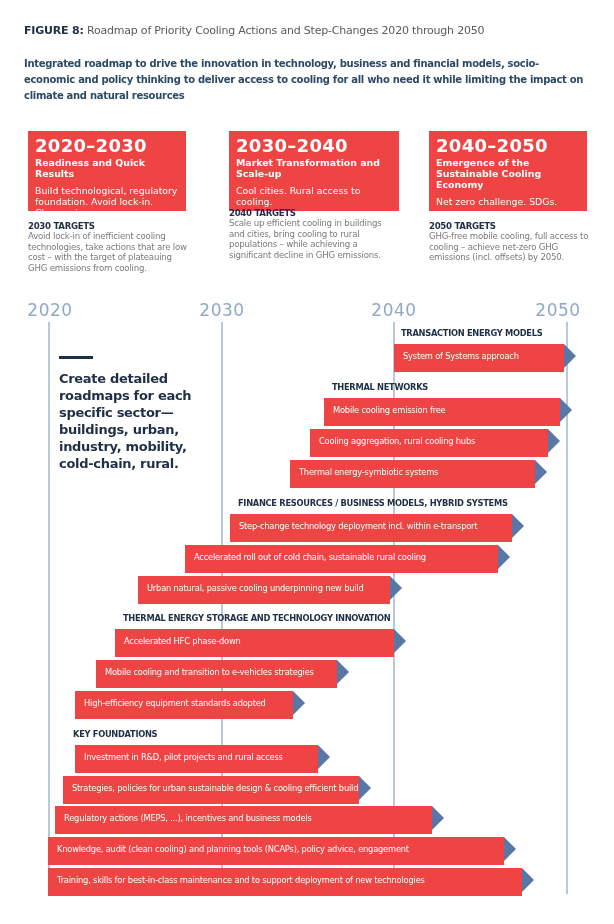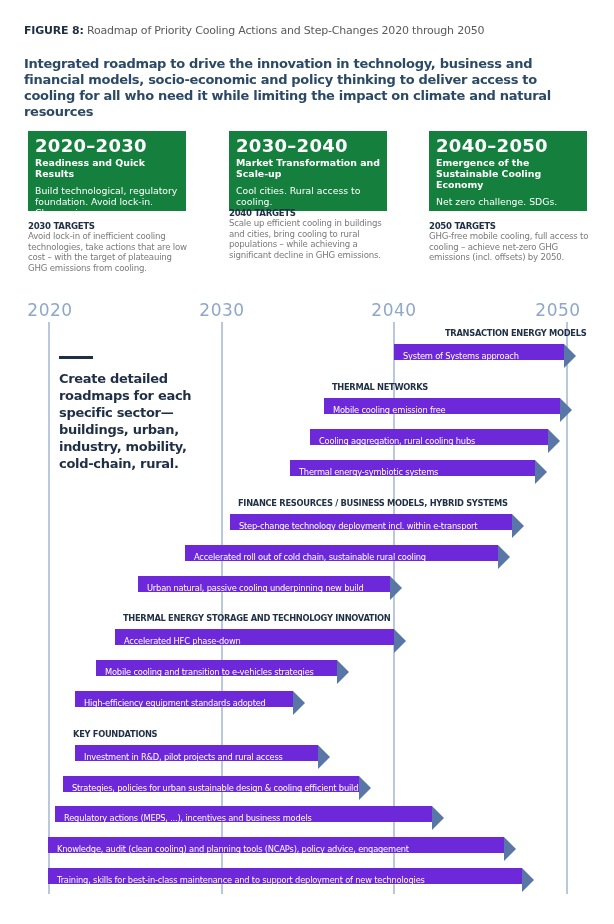--- a/index.html
+++ b/index.html
@@ -1,48 +1,48 @@
 <!DOCTYPE html>
 <html><head>
 <meta charset="utf-8">
 <style>
   * { box-sizing: border-box; margin: 0; padding: 0; }
   html, body { width: 614px; height: 924px; background: #ffffff; overflow: hidden; }
   body { position: relative; font-family: "DejaVu Sans", sans-serif; color: #1f2f45; }
   .abs { position: absolute; }
   .fig-caption { left: 24px; top: 24px; font-size: 11px; color: #5a5a5a; white-space: nowrap; letter-spacing: -0.2px; }
   .fig-caption b { color: #1f2f45; font-weight: bold; }
-  .intro { left: 24px; top: 56px; width: 560px; font-size: 13px; line-height: 16px; font-weight: bold; color: #2c4a66; letter-spacing: -0.3px; }
-  .period-box { background: #15803d; color: #ffffff; padding: 5px 7px; height: 80px; }
+  .intro { left: 24px; top: 56px; width: 560px; font-size: 10px; line-height: 16px; font-weight: bold; color: #2c4a66; letter-spacing: -0.3px; }
+  .period-box { background: #ef4444; color: #ffffff; padding: 5px 7px; height: 80px; }
   .period-box .yr { font-size: 18px; font-weight: bold; line-height: 20px; letter-spacing: 0.3px; }
   .period-box .ttl { font-size: 9.4px; font-weight: bold; line-height: 11px; margin-top: 1px; }
   .period-box .dsc { font-size: 9.3px; line-height: 11px; margin-top: 6px; }
   .target-h { font-size: 8.6px; font-weight: bold; color: #1f2f45; letter-spacing: -0.3px; }
   .target-t { font-size: 8.6px; line-height: 10.5px; color: #7a7a7a; letter-spacing: -0.2px; }
   .axis-year { top: 300px; font-size: 17px; color: #8fa8c8; font-weight: normal; transform: translateX(-50%); letter-spacing: 0.5px; }
   .gridline { top: 322px; width: 1.5px; height: 572px; background: #b9c8db; }
   .side-dash { left: 59px; top: 356px; width: 34px; height: 3px; background: #1f2f45; }
   .side-text { left: 59px; top: 370px; width: 150px; font-size: 13px; line-height: 17px; font-weight: bold; color: #1f2f45; letter-spacing: -0.3px; }
   .group-label { font-size: 8.3px; font-weight: bold; color: #1f2f45; white-space: nowrap; letter-spacing: -0.3px; }
-  .bar { height: 16px; background: #6d28d9; color: #ffffff; font-size: 8.3px; line-height: 24px; padding-left: 9px; white-space: nowrap; letter-spacing: -0.2px; }
+  .bar { height: 28px; background: #ef4444; color: #ffffff; font-size: 8.3px; line-height: 24px; padding-left: 9px; white-space: nowrap; letter-spacing: -0.2px; }
   .bar::after { content: ""; position: absolute; top: 0; right: -12px; width: 0; height: 0; border-top: 12px solid transparent; border-bottom: 12px solid transparent; border-left: 12px solid #5877a6; }
 </style>
 </head>
 <body>
 
 <div class="abs fig-caption"><b>FIGURE 8:</b> <span>Roadmap of Priority Cooling Actions and Step-Changes 2020 through 2050</span></div>
 
 <div class="abs intro">Integrated roadmap to drive the innovation in technology, business and financial models, socio-economic and policy thinking to deliver access to cooling for all who need it while limiting the impact on climate and natural resources</div>
 
 <div class="abs period-box" style="left:28px; top:131px; width:158px;">
   <div class="yr">2020–2030</div>
   <div class="ttl">Readiness and Quick Results</div>
   <div class="dsc">Build technological, regulatory foundation. Avoid lock-in. Cheap wins.</div>
 </div>
-<div class="abs period-box" style="left:229px; top:131px; width:158px;">
+<div class="abs period-box" style="left:229px; top:131px; width:170px;">
   <div class="yr">2030–2040</div>
   <div class="ttl">Market Transformation and Scale-up</div>
   <div class="dsc">Cool cities. Rural access to cooling.</div>
 </div>
 <div class="abs period-box" style="left:429px; top:131px; width:158px;">
   <div class="yr">2040–2050</div>
   <div class="ttl">Emergence of the Sustainable Cooling Economy</div>
   <div class="dsc">Net zero challenge. SDGs.</div>
 </div>
 
@@ -65,21 +65,21 @@
 <div class="abs axis-year" style="left:558px;">2050</div>
 
 <div class="abs gridline" style="left:48px;"></div>
 <div class="abs gridline" style="left:221px;"></div>
 <div class="abs gridline" style="left:393px;"></div>
 <div class="abs gridline" style="left:566px;"></div>
 
 <div class="abs side-dash"></div>
 <div class="abs side-text">Create detailed roadmaps for each specific sector—buildings, urban, industry, mobility, cold-chain, rural.</div>
 
-<div class="abs group-label" style="left:401px; top:328px;margin-left:44px;">TRANSACTION ENERGY MODELS</div>
+<div class="abs group-label" style="left:401px; top:328px;">TRANSACTION ENERGY MODELS</div>
 <div class="abs bar" style="left:394px; top:344px; width:170px;">System of Systems approach</div>
 
 <div class="abs group-label" style="left:332px; top:382px;">THERMAL NETWORKS</div>
 <div class="abs bar" style="left:324px; top:398px; width:236px;">Mobile cooling emission free</div>
 <div class="abs bar" style="left:310px; top:429px; width:238px;">Cooling aggregation, rural cooling hubs</div>
 <div class="abs bar" style="left:290px; top:460px; width:245px;">Thermal energy-symbiotic systems</div>
 
 <div class="abs group-label" style="left:238px; top:498px;">FINANCE RESOURCES / BUSINESS MODELS, HYBRID SYSTEMS</div>
 <div class="abs bar" style="left:230px; top:514px; width:282px;">Step-change technology deployment incl. within e-transport</div>
 <div class="abs bar" style="left:185px; top:545px; width:313px;">Accelerated roll out of cold chain, sustainable rural cooling</div>

